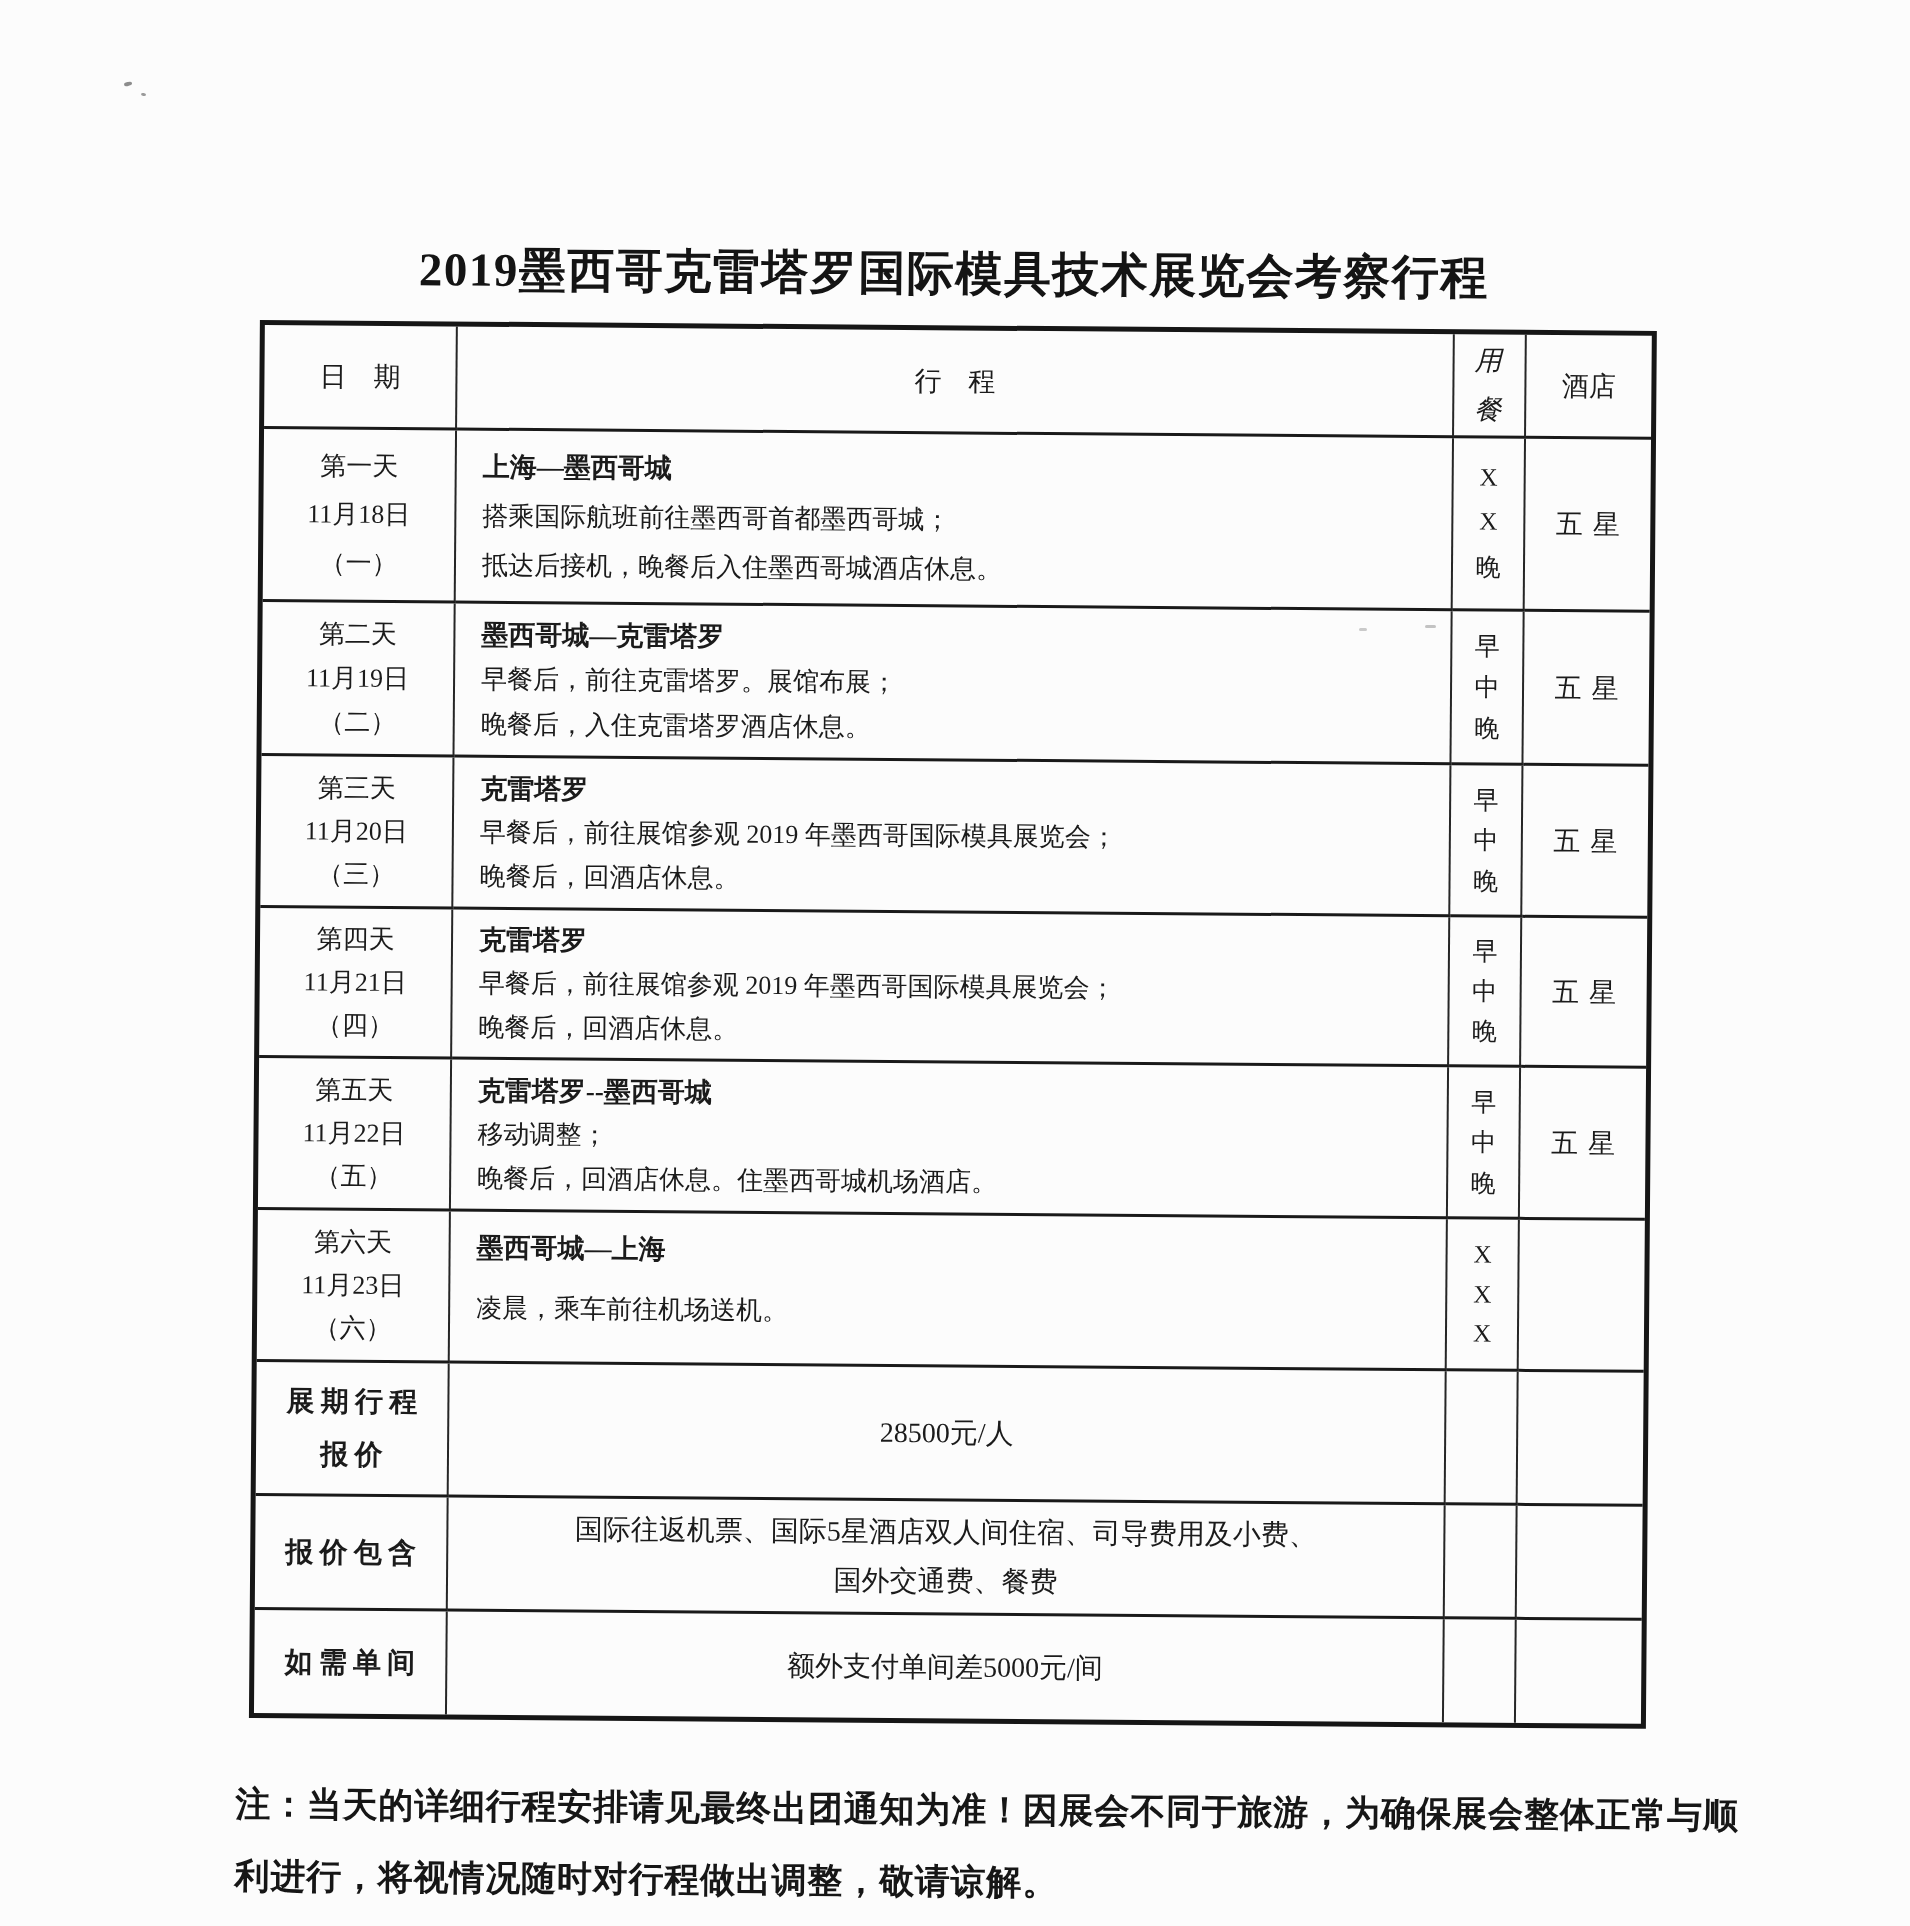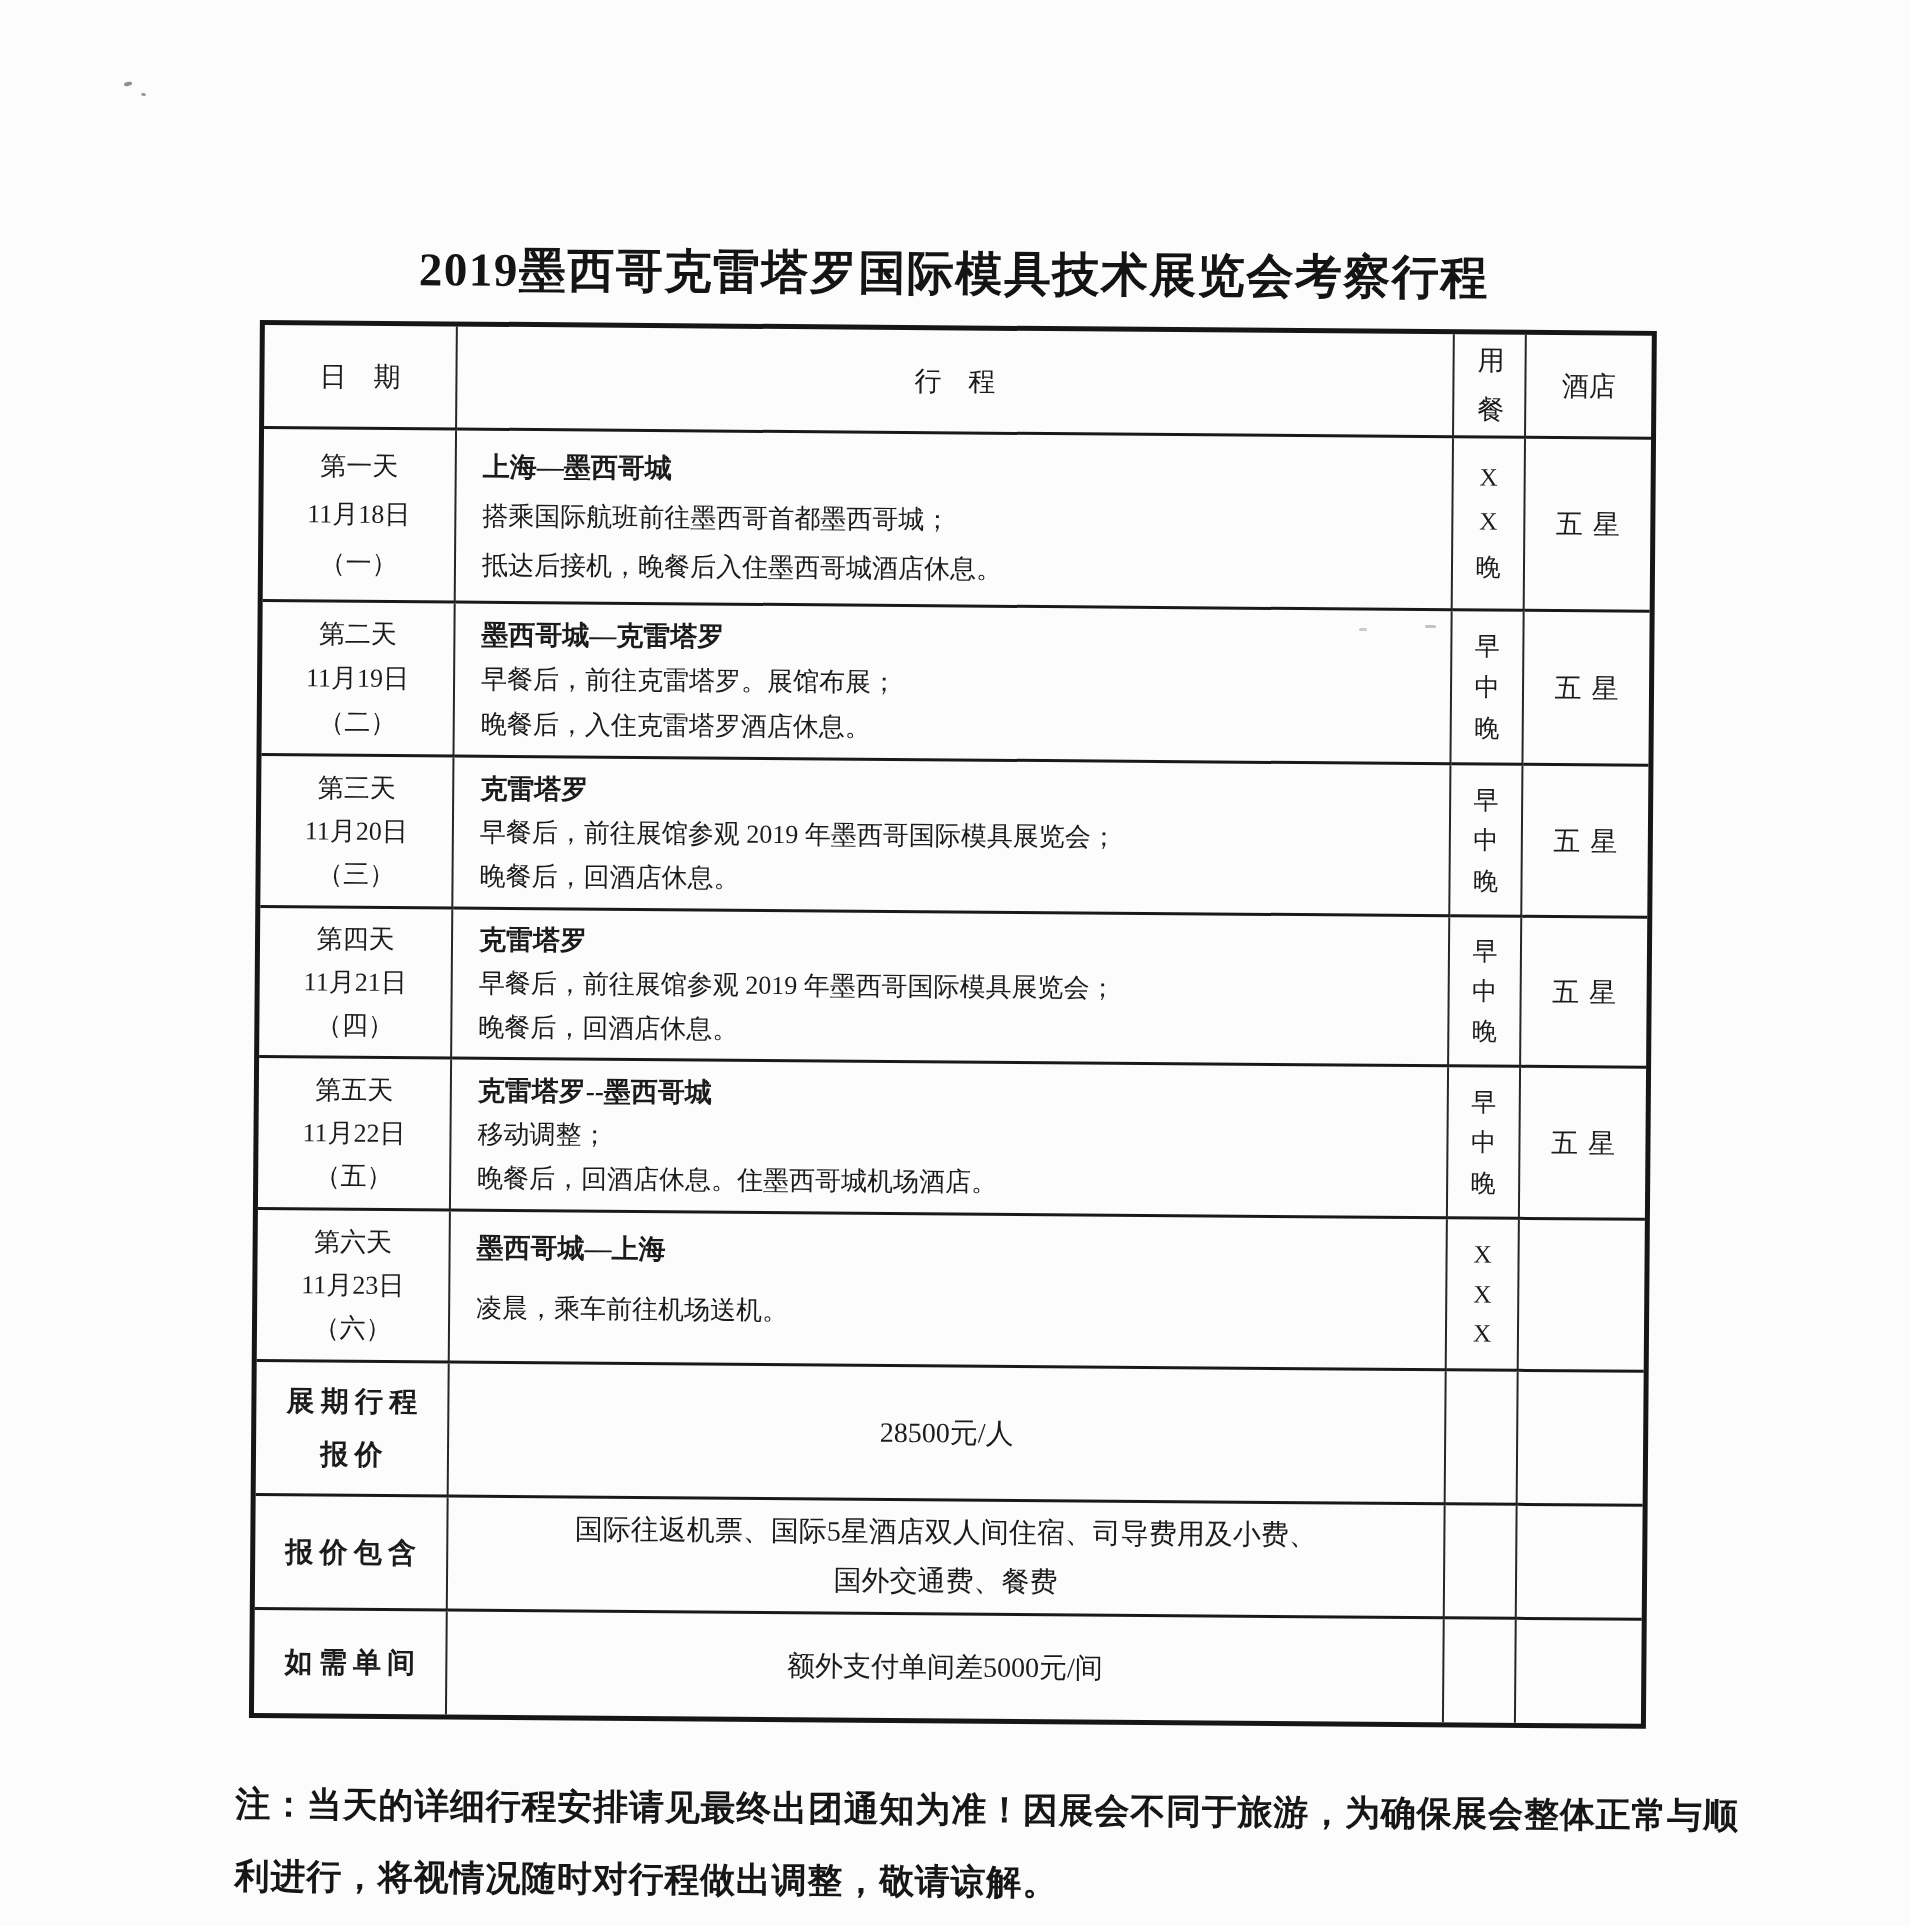--- a/index.html
+++ b/index.html
@@ -24,21 +24,21 @@
   .cell{
     box-sizing:border-box;
     border-right:2.3px solid #262626;
     border-bottom:3.9px solid #191919;
     overflow:hidden;
   }
   .cell.nr{border-right:none;}
   .cell.nb{border-bottom:none;}
 
   .h{display:flex;align-items:center;justify-content:center;font-size:27px;}
-  .vstack{display:block;width:30px;line-height:49px;word-break:break-all;text-align:right;font-size:27px;}
+  .vstack{display:block;width:30px;line-height:49px;word-break:break-all;text-align:left;font-size:27px;font-style:italic;}
 
   .c-date{display:flex;flex-direction:column;align-items:center;justify-content:space-evenly;font-size:26px;padding:5.4px 0;}
   .c-itin{display:flex;flex-direction:column;justify-content:space-evenly;padding:3.9px 11.6px 3.9px 26px;font-size:26px;}
   .c-itin.top{justify-content:flex-start;padding-top:17.7px;row-gap:25px;}
   .route{font-weight:bold;font-size:27px;}
   .c-meals{display:flex;flex-direction:column;align-items:center;justify-content:space-evenly;font-size:25px;padding:10px 0;}
   .c-hotel{display:flex;align-items:center;justify-content:center;font-size:27px;letter-spacing:10px;text-indent:10px;}
 
   .c-label{display:flex;flex-direction:column;align-items:center;justify-content:center;row-gap:15.4px;font-weight:bold;font-size:28px;letter-spacing:6.2px;text-indent:6.2px;}
   .c-content{display:flex;flex-direction:column;align-items:center;justify-content:center;row-gap:11.6px;font-size:28px;}

